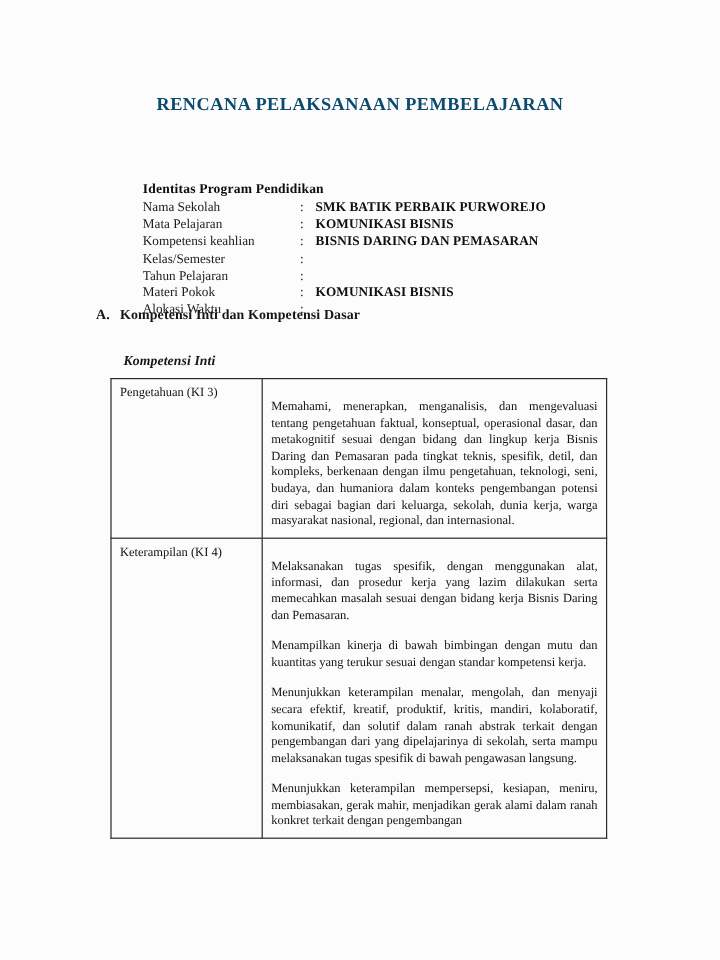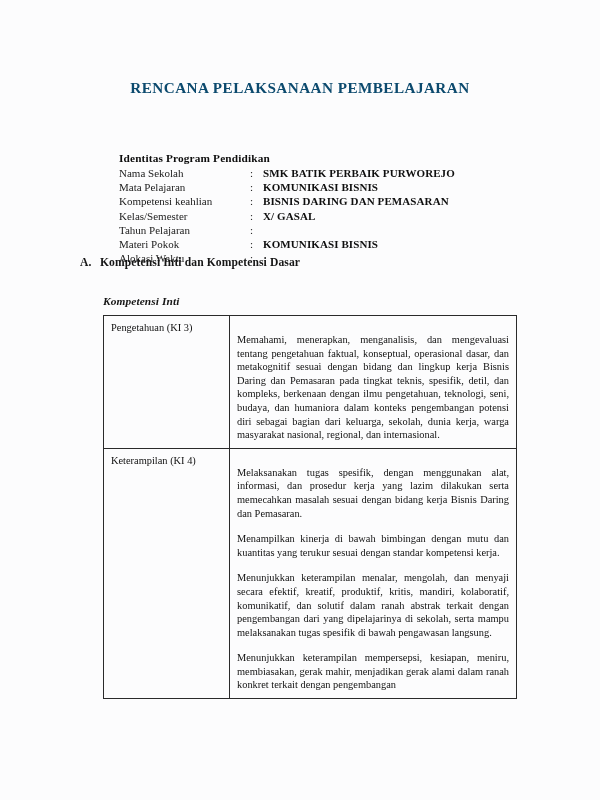--- a/index.html
+++ b/index.html
@@ -100,21 +100,21 @@
     top: 295px;
     font-size: 11.4px;
     font-weight: bold;
     letter-spacing: 0.1px;
     font-style: italic;
   }
 
   
   .ki-table {
     position: absolute;
-    left: 103px;
+    left: 92px;
     top: 315px;
     width: 414px;
     border-collapse: collapse;
     table-layout: fixed;
     padding-left: 28px;
   }
   .ki-table td {
     border: 1px solid #2a2a2a;
     vertical-align: top;
     padding: 5px 7px 6px 7px;
@@ -159,21 +159,20 @@
       <span class="id-value">KOMUNIKASI BISNIS</span>
     </div>
     <div class="identity-row">
       <span class="id-label">Kompetensi keahlian</span>
       <span class="id-colon">:</span>
       <span class="id-value">BISNIS DARING DAN PEMASARAN</span>
     </div>
     <div class="identity-row">
       <span class="id-label">Kelas/Semester</span>
       <span class="id-colon">:</span>
-      <span class="id-value">X/ GASAL</span>
     </div>
     <div class="identity-row">
       <span class="id-label">Tahun Pelajaran</span>
       <span class="id-colon">:</span>
     </div>
     <div class="identity-row">
       <span class="id-label">Materi Pokok</span>
       <span class="id-colon">:</span>
       <span class="id-value">KOMUNIKASI BISNIS</span>
     </div>

